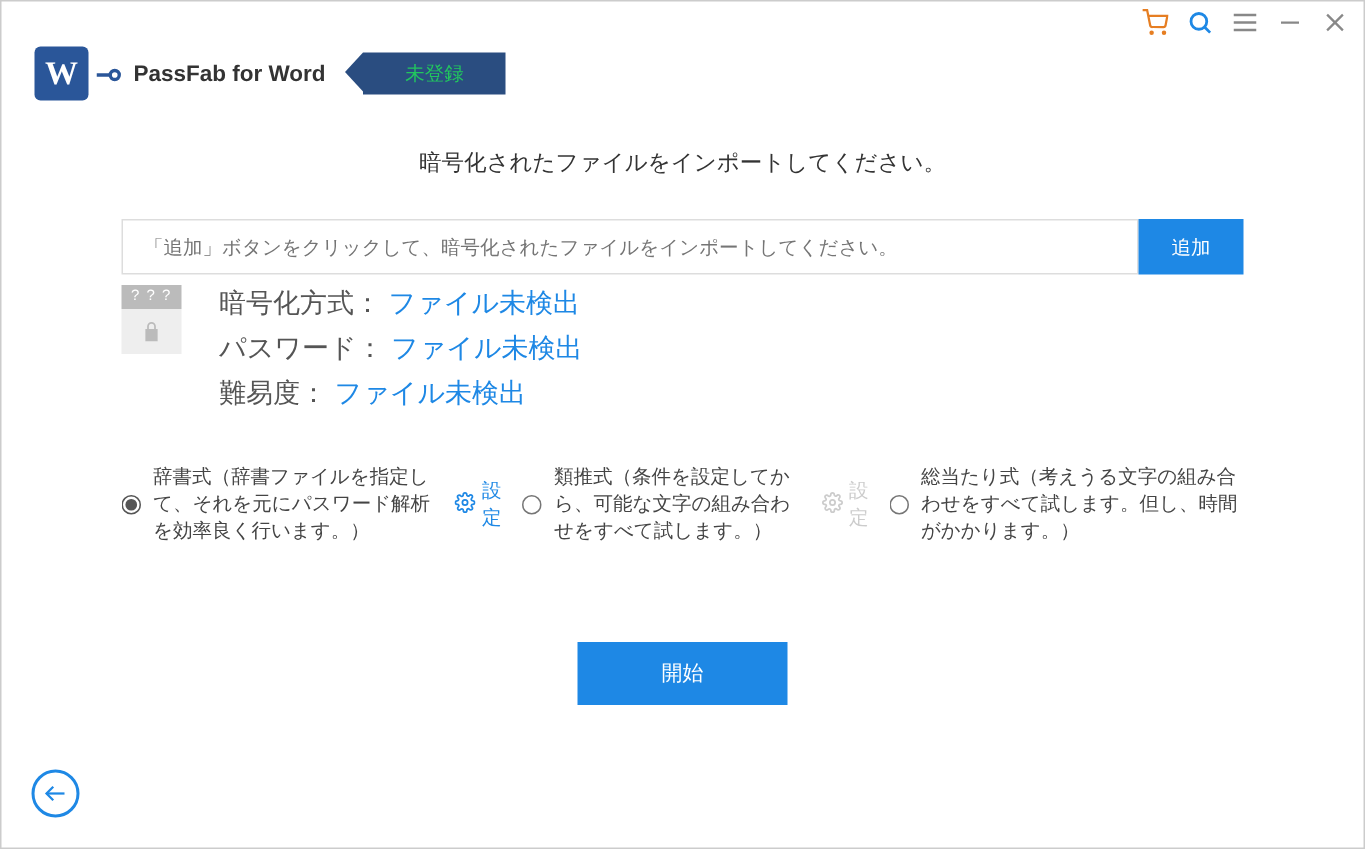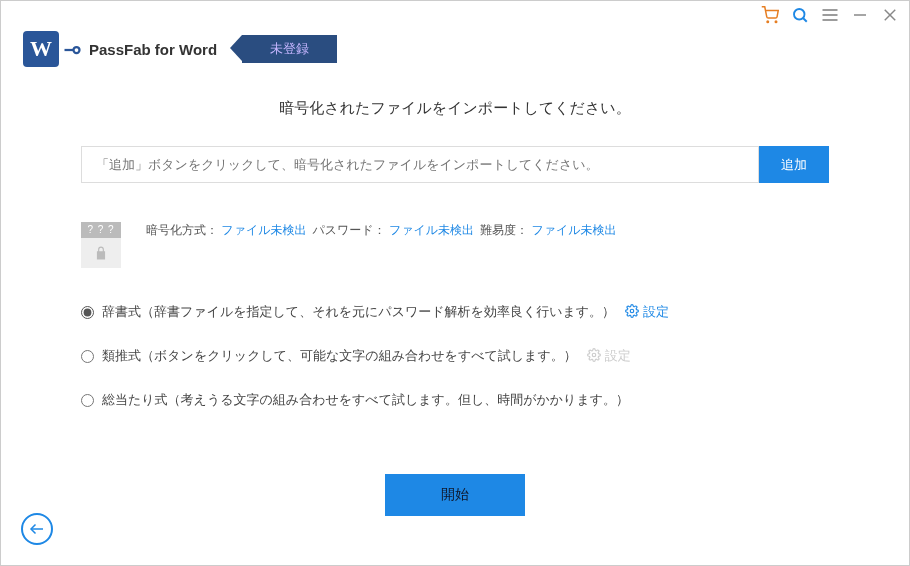--- a/index.html
+++ b/index.html
@@ -8,45 +8,45 @@
 
     .titlebar { height: 28px; display: flex; justify-content: flex-end; align-items: center; padding-right: 8px; gap: 8px; }
     .titlebar .tb-icon { display: inline-flex; align-items: center; justify-content: center; width: 22px; height: 22px; color: #888; cursor: pointer; }
     .titlebar .tb-icon.cart { color: #e67e22; }
     .titlebar .tb-icon.search { color: #1e88e5; }
 
     .header { display: flex; align-items: center; padding: 0 22px; height: 40px; }
     .logo-badge { width: 36px; height: 36px; background: #2a5699; border-radius: 4px; display: flex; align-items: center; justify-content: center; font-family: Georgia, serif; color: #fff; font-weight: bold; font-size: 22px; margin-right: 4px; }
     .logo-link { width: 16px; height: 16px; margin-right: 10px; }
     .app-title { font-size: 15px; color: #333; font-weight: 700; }
-    .registration-badge { position: relative; margin-left: 25px; background: #2a4d80; color: #c4b5fd; font-size: 13px; padding: 5px 28px; }
+    .registration-badge { position: relative; margin-left: 25px; background: #2a4d80; color: #22c55e; font-size: 13px; padding: 5px 28px; }
     .registration-badge:before { content: ""; position: absolute; left: -12px; top: 0; border-top: 13px solid transparent; border-bottom: 13px solid transparent; border-right: 12px solid #2a4d80; }
 
     .content { padding: 30px 80px 0 80px; }
     .page-title { text-align: center; font-size: 15px; margin-bottom: 28px; color: #333; }
 
-    .import-row { display: flex; margin-bottom: 39px; }
+    .import-row { display: flex; margin-bottom: 7px; }
     .import-input { flex: 1; border: 1px solid #ddd; padding: 10px 14px; color: #666; font-size: 13px; background: #fff; }
     .add-btn { width: 70px; background: #1e88e5; color: #fff; border: none; display: flex; align-items: center; justify-content: center; cursor: pointer; font-size: 13px; }
 
     .file-info { display: flex; gap: 25px; margin-bottom: 35px; }
     .file-thumb { width: 40px; }
     .thumb-q { width: 40px; height: 16px; background: #bbb; color: #fff; font-size: 10px; text-align: center; line-height: 16px; letter-spacing: 1px; }
     .thumb-lock { width: 40px; height: 30px; background: #eee; display: flex; align-items: center; justify-content: center; color: #bbb; }
-    .info-lines { display: flex; flex-direction: row; gap: 6px; font-size: 12px; color: #555; }
+    .info-lines { display: flex; flex-direction: column; gap: 6px; font-size: 18px; color: #555; }
     .info-lines a { color: #1e88e5; text-decoration: none; }
 
-    .methods { display: flex; flex-direction: column; gap: 26px; font-size: 13px; color: #444; }
+    .methods { display: flex; gap: 14px; font-size: 13px; color: #444; }
     .method-row { display: flex; align-items: center; gap: 4px; }
     .method-row input[type=radio] { accent-color: #555; margin-right: 4px; }
     .settings-link { display: inline-flex; align-items: center; gap: 4px; margin-left: 6px; text-decoration: none; font-size: 13px; text-align: center; }
     .settings-link.active { color: #1e88e5; }
     .settings-link.inactive { color: #ccc; }
 
-    .start-btn { display: block; margin: 65px auto 0 auto; width: 140px; height: 42px; background: #1e88e5; color: #0f172a; border: none; font-size: 14px; cursor: pointer; }
+    .start-btn { display: block; margin: 65px auto 0 auto; width: 140px; height: 42px; background: #1e88e5; color: #ffffff; border: none; font-size: 14px; cursor: pointer; }
 
     .back-btn { position: absolute; left: 20px; bottom: 20px; width: 32px; height: 32px; border: 2px solid #1e88e5; border-radius: 50%; display: flex; align-items: center; justify-content: center; color: #1e88e5; cursor: pointer; background: #fff; }
   </style>
 </head>
 <body>
 
 <div class="window">
 
   <div class="titlebar">
     <span class="tb-icon cart">
@@ -136,21 +136,21 @@
             <svg width="14" height="14" viewBox="0 0 24 24" fill="none" stroke="currentColor" stroke-width="2">
                 <circle cx="12" cy="12" r="3"></circle>
                 <path d="M19.4 15a1.7 1.7 0 0 0 .3 1.8l.1.1a2 2 0 1 1-2.8 2.8l-.1-.1a1.7 1.7 0 0 0-1.8-.3 1.7 1.7 0 0 0-1 1.5V21a2 2 0 1 1-4 0v-.1a1.7 1.7 0 0 0-1-1.5 1.7 1.7 0 0 0-1.8.3l-.1.1a2 2 0 1 1-2.8-2.8l.1-.1a1.7 1.7 0 0 0 .3-1.8 1.7 1.7 0 0 0-1.5-1H3a2 2 0 1 1 0-4h.1a1.7 1.7 0 0 0 1.5-1 1.7 1.7 0 0 0-.3-1.8l-.1-.1a2 2 0 1 1 2.8-2.8l.1.1a1.7 1.7 0 0 0 1.8.3H9a1.7 1.7 0 0 0 1-1.5V3a2 2 0 1 1 4 0v.1a1.7 1.7 0 0 0 1 1.5 1.7 1.7 0 0 0 1.8-.3l.1-.1a2 2 0 1 1 2.8 2.8l-.1.1a1.7 1.7 0 0 0-.3 1.8V9a1.7 1.7 0 0 0 1.5 1H21a2 2 0 1 1 0 4h-.1a1.7 1.7 0 0 0-1.5 1z"></path>
               </svg>
           </span>
           <span>設定</span>
         </a>
       </label>
       <label class="method-row">
         <input type="radio" name="method" style="">
-        <span>類推式（ボタンをクリックして、可能な文字の組み合わせをすべて試します。）</span>
+        <span>類推式（条件を設定してから、可能な文字の組み合わせをすべて試します。）</span>
         <a href="#" class="settings-link inactive">
           <span>
             <svg width="14" height="14" viewBox="0 0 24 24" fill="none" stroke="currentColor" stroke-width="2">
                 <circle cx="12" cy="12" r="3"></circle>
                 <path d="M19.4 15a1.7 1.7 0 0 0 .3 1.8l.1.1a2 2 0 1 1-2.8 2.8l-.1-.1a1.7 1.7 0 0 0-1.8-.3 1.7 1.7 0 0 0-1 1.5V21a2 2 0 1 1-4 0v-.1a1.7 1.7 0 0 0-1-1.5 1.7 1.7 0 0 0-1.8.3l-.1.1a2 2 0 1 1-2.8-2.8l.1-.1a1.7 1.7 0 0 0 .3-1.8 1.7 1.7 0 0 0-1.5-1H3a2 2 0 1 1 0-4h.1a1.7 1.7 0 0 0 1.5-1 1.7 1.7 0 0 0-.3-1.8l-.1-.1a2 2 0 1 1 2.8-2.8l.1.1a1.7 1.7 0 0 0 1.8.3H9a1.7 1.7 0 0 0 1-1.5V3a2 2 0 1 1 4 0v.1a1.7 1.7 0 0 0 1 1.5 1.7 1.7 0 0 0 1.8-.3l.1-.1a2 2 0 1 1 2.8 2.8l-.1.1a1.7 1.7 0 0 0-.3 1.8V9a1.7 1.7 0 0 0 1.5 1H21a2 2 0 1 1 0 4h-.1a1.7 1.7 0 0 0-1.5 1z"></path>
               </svg>
           </span>
           <span>設定</span>
         </a>
       </label>

